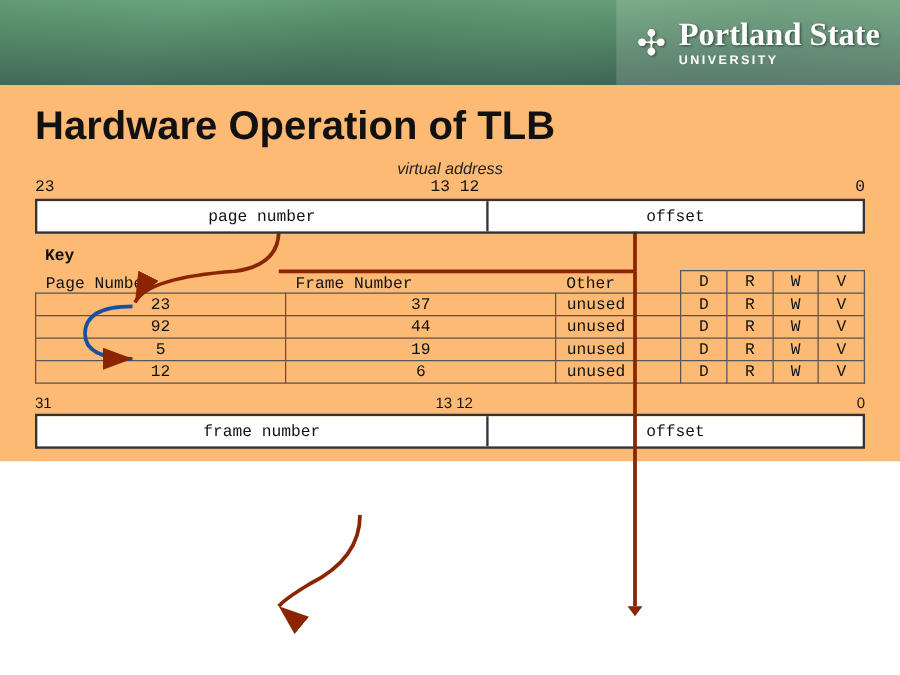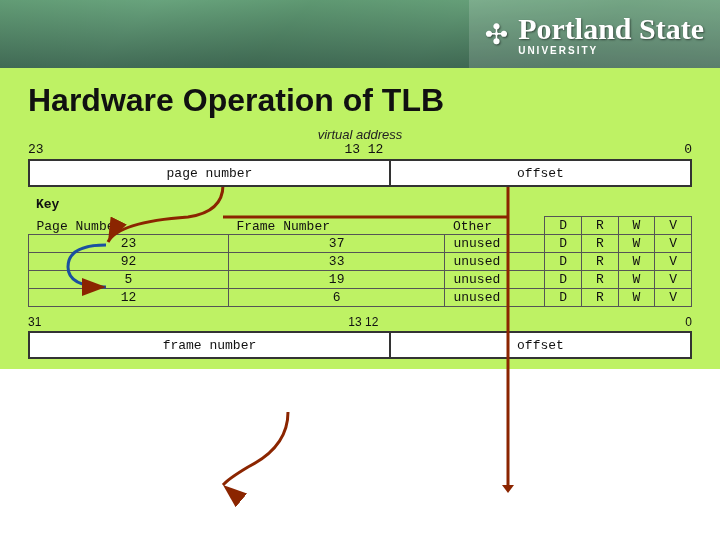--- a/index.html
+++ b/index.html
@@ -31,42 +31,42 @@
       top: 0; right: 0;
       height: 68px;
       background: rgba(255,255,255,0.15);
       display: flex;
       align-items: center;
       padding: 0 16px;
       gap: 10px;
     }
     .psu-logo {
       color: white;
-      font-size: 30px;
+      font-size: 26px;
       font-weight: bold;
       font-family: 'Times New Roman', serif;
       text-shadow: 1px 1px 2px rgba(0,0,0,0.5);
       line-height: 1.1;
     }
     .psu-sub {
       color: white;
       font-size: 10px;
       letter-spacing: 2px;
       font-weight: bold;
     }
     .psu-icon {
       color: white;
       font-size: 28px;
       text-shadow: 1px 1px 2px rgba(0,0,0,0.5);
     }
 
     
     .main-content {
       padding: 14px 28px 10px 28px;
-      background: #bef264;
+      background: #fdba74;
     }
 
     .page-title {
       font-size: 32px;
       font-weight: bold;
       color: #111;
       margin-bottom: 8px;
       font-family: Arial, sans-serif;
     }
 
@@ -317,21 +317,21 @@
       <td class="col-page">23</td>
       <td class="col-frame">37</td>
       <td class="col-other">unused</td>
       <td class="col-d">D</td>
       <td class="col-r">R</td>
       <td class="col-w">W</td>
       <td class="col-v">V</td>
     </tr>
             <tr>
       <td class="col-page">92</td>
-      <td class="col-frame">33</td>
+      <td class="col-frame">44</td>
       <td class="col-other">unused</td>
       <td class="col-d">D</td>
       <td class="col-r">R</td>
       <td class="col-w">W</td>
       <td class="col-v">V</td>
     </tr>
             <tr>
       <td class="col-page">5</td>
       <td class="col-frame">19</td>
       <td class="col-other">unused</td>

